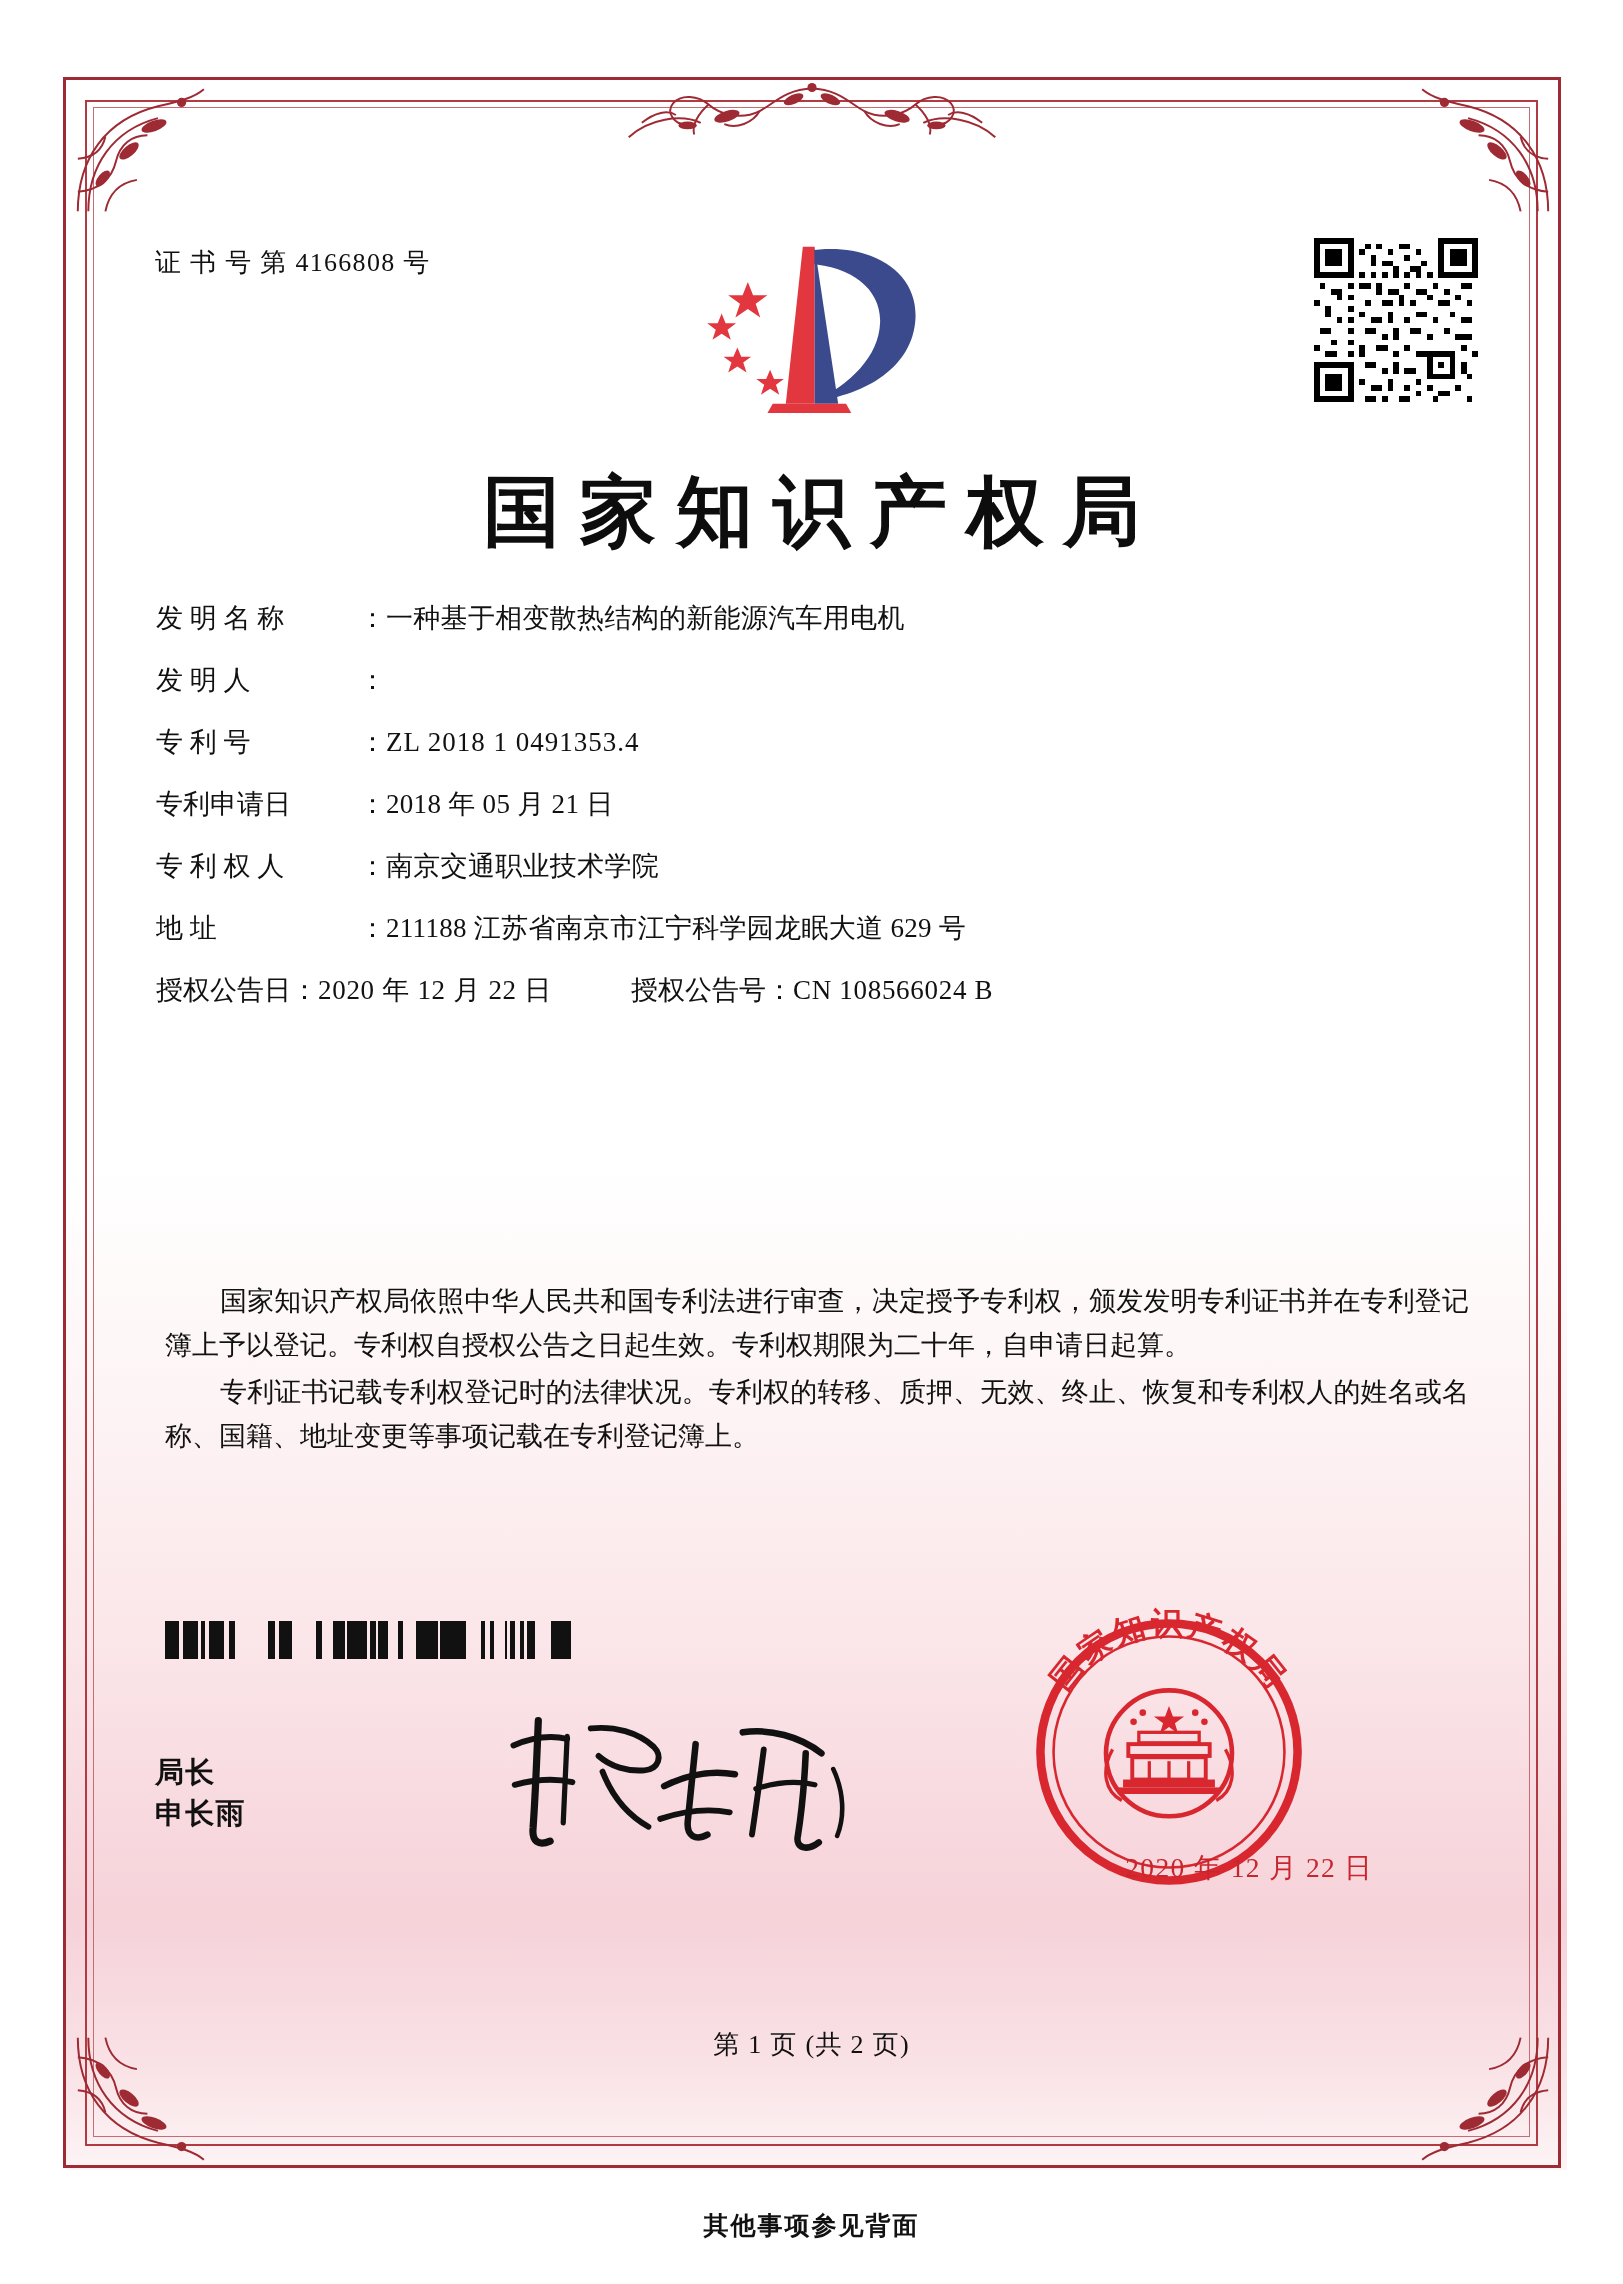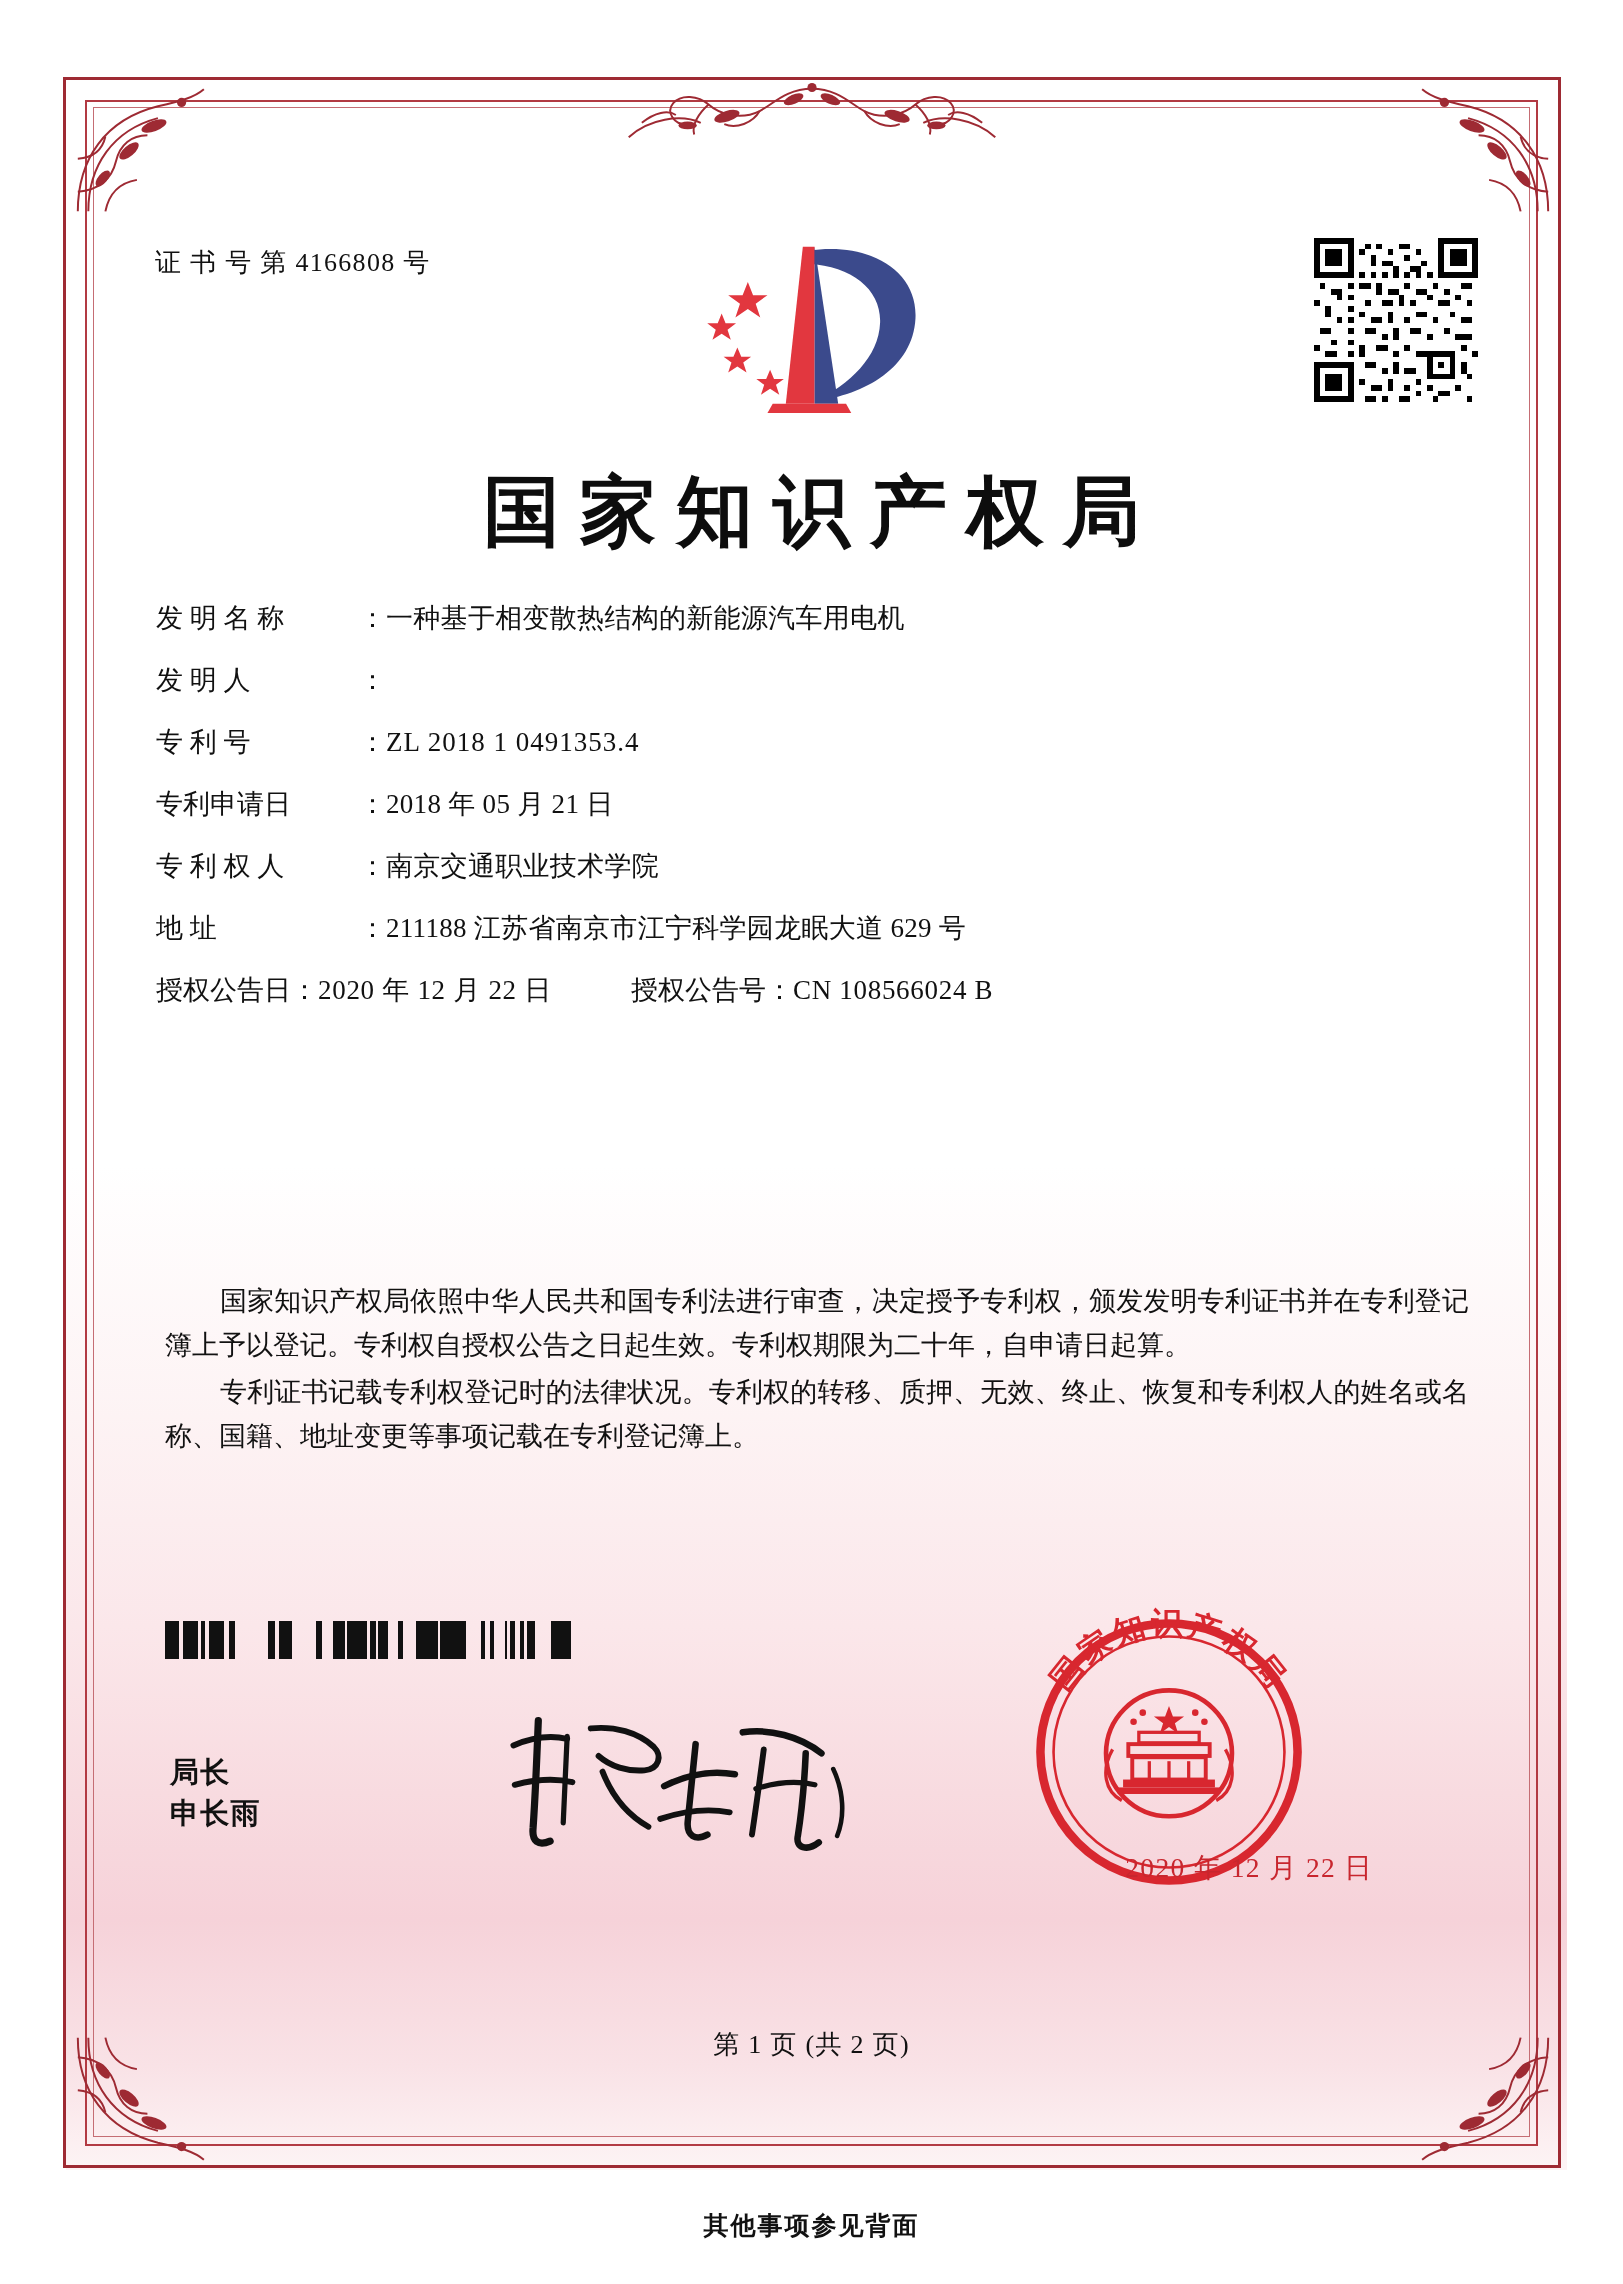--- a/index.html
+++ b/index.html
@@ -206,21 +206,21 @@
     height: 38px;
     display: flex;
     align-items: stretch;
     overflow: hidden;
   }
   .barcode span { display: block; height: 100%; }
 
   
   .sig-block {
     position: absolute;
-    left: 77px;
+    left: 62px;
     top: 1645px;
     font-size: 29px;
     line-height: 1.42;
     font-weight: 700;
     color: #111;
     letter-spacing: 1.3px;
   }
   .sig-hand {
     position: absolute;
     left: 406px;

